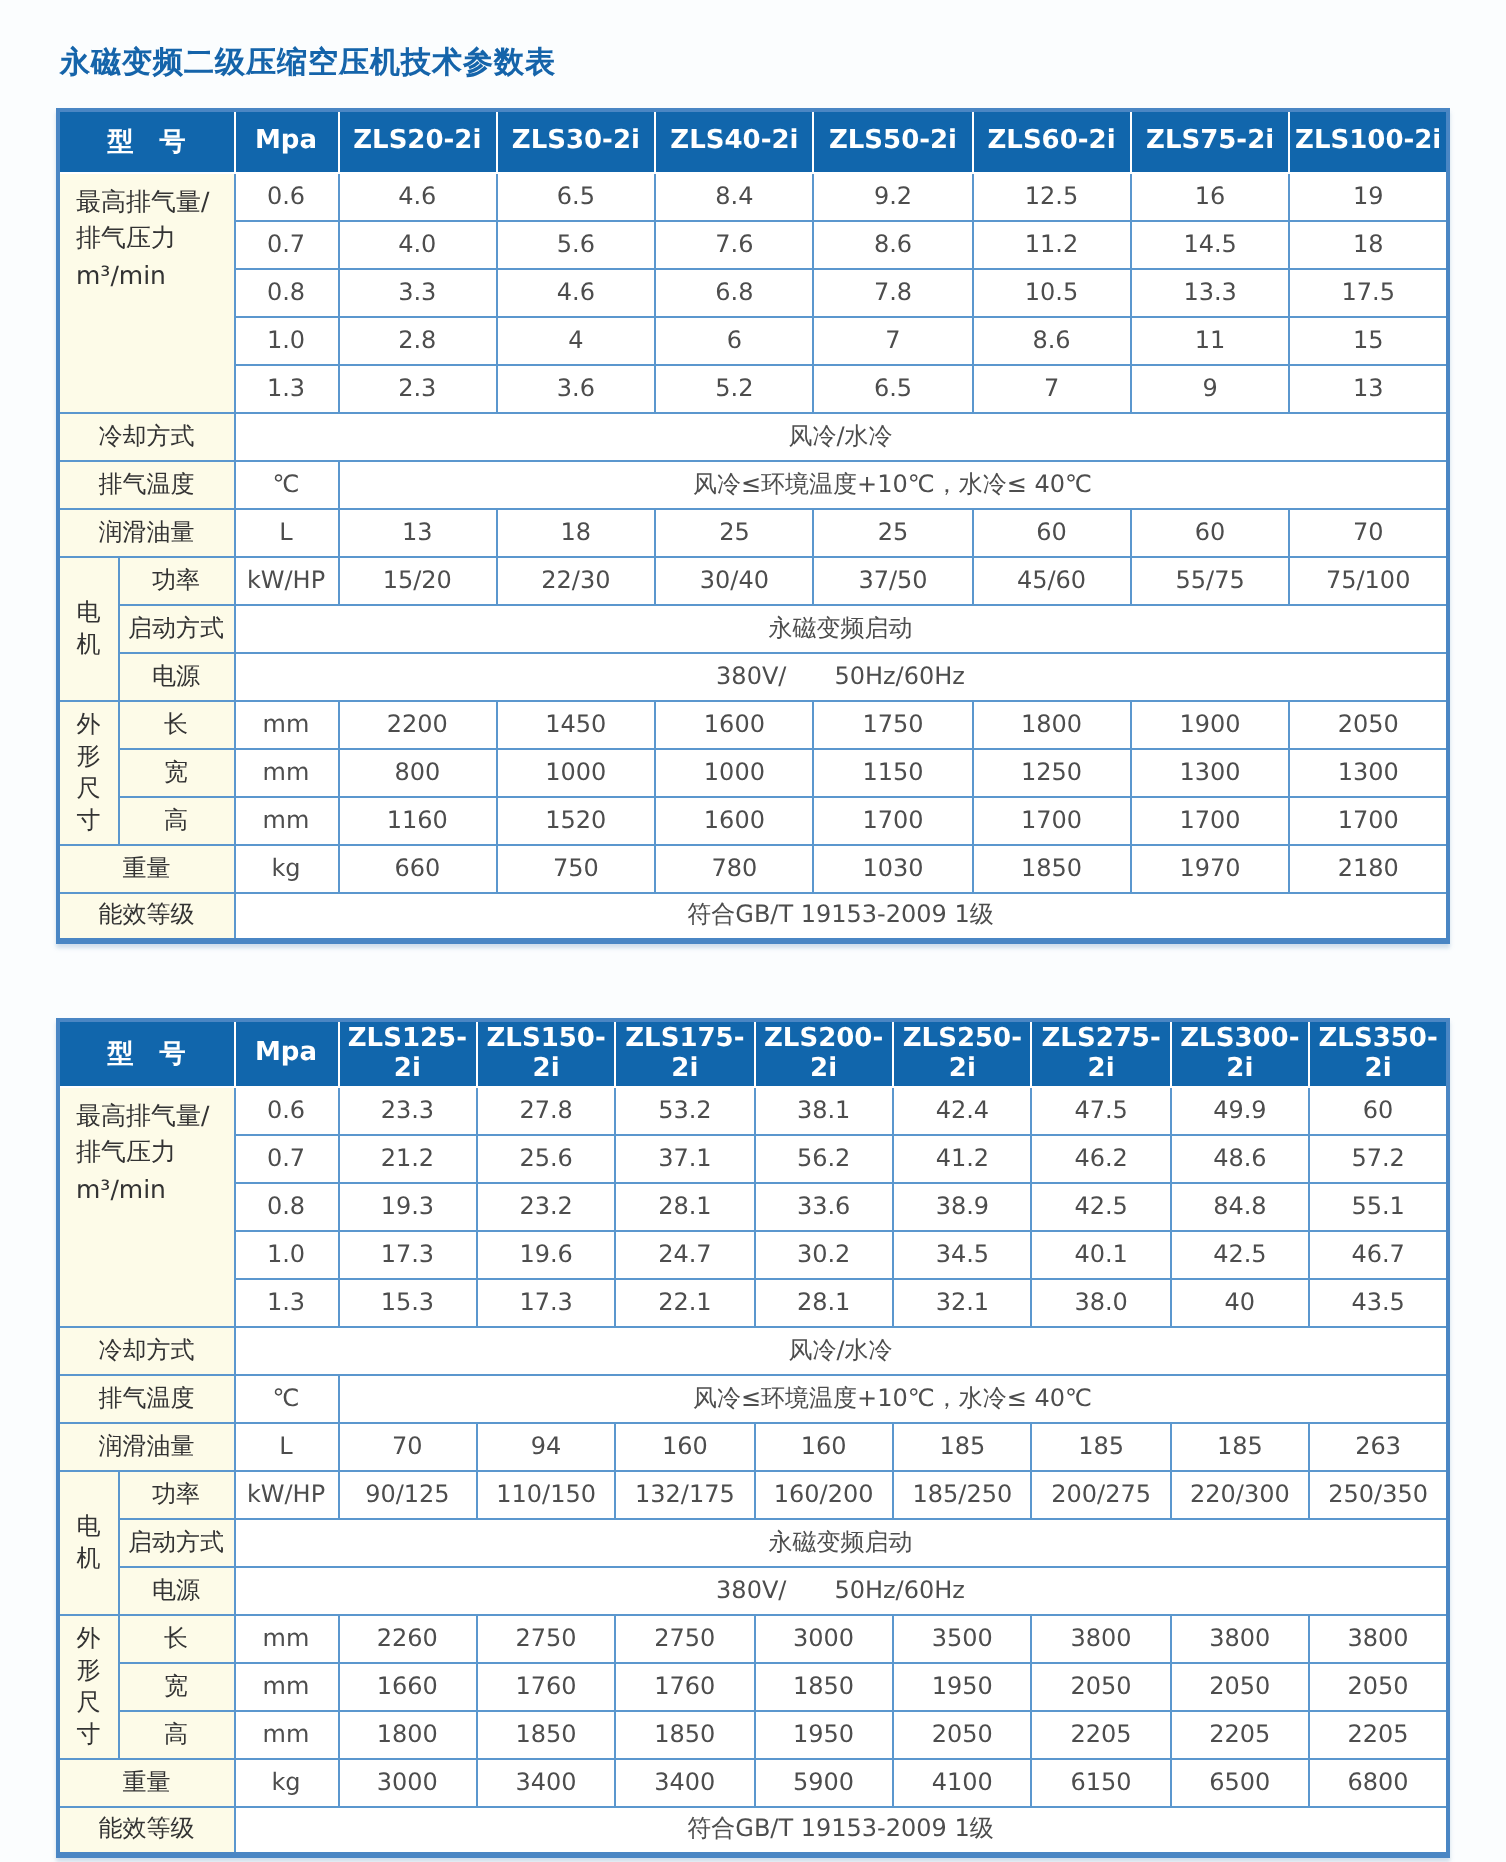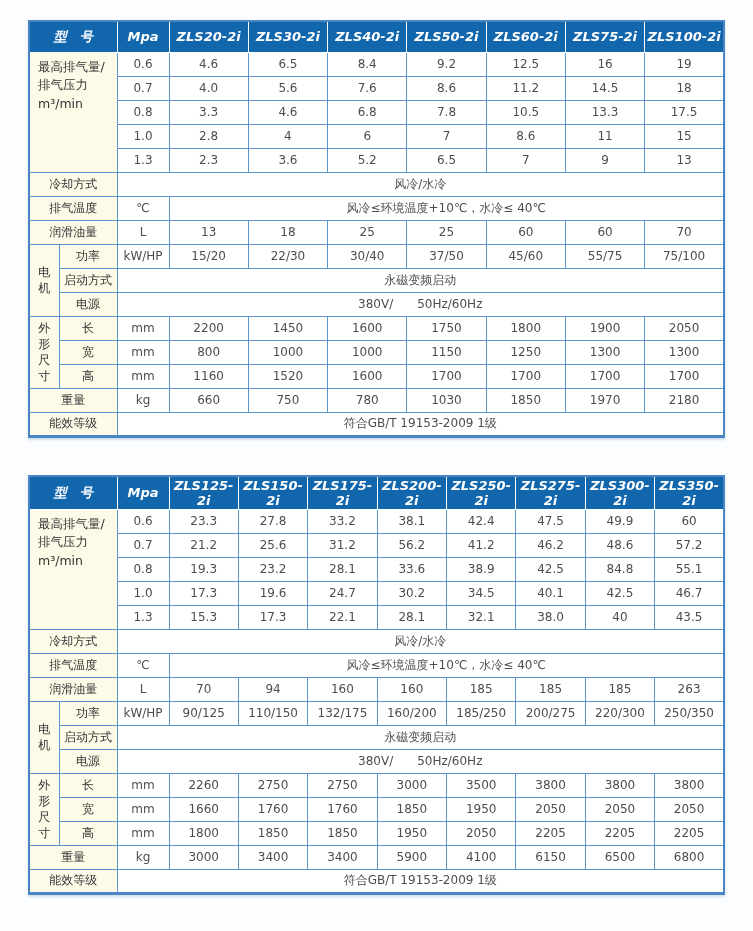--- a/index.html
+++ b/index.html
@@ -40,21 +40,21 @@
   }
   table.spec th, table.spec td{
     border:1px solid var(--line);
     font-size:12px;
     font-weight:normal;
     text-align:center;
     vertical-align:middle;
     padding:1px 2px;
     overflow:hidden;
   }
-  table.spec thead tr{height:31px;font-style:italic;}
+  table.spec thead tr{height:31px;}
   table.spec tbody tr{height:24px;}
   table.spec th.hd{
     background:var(--hbg);
     color:#ffffff;
     font-weight:bold;
     font-size:13px;
     border:1px solid #ffffff;
   }
   table.spec tbody th{
     background:var(--lbg);
@@ -74,20 +74,21 @@
     white-space:pre-line;
     line-height:1.35;
     padding:0 !important;
   }
   .gap{height:37px;}
 </style>
 </head>
 <body>
 
 <div class="page">
+  <h1 class="title">永磁变频二级压缩空压机技术参数表</h1>
   <section id="table-mount-1">
       <table class="spec">
         <colgroup>
           <col style="width: 30px;">
           <col style="width: 58px;">
           <col style="width: 52px;">
           <col>
           <col>
           <col>
           <col>
@@ -289,32 +290,32 @@
           </tr>
         </thead>
         <tbody>
           <tr>
             <th colspan="2" rowspan="5" class="group-label">最高排气量/
 排气压力
 m³/min</th>
             <td>0.6</td>
             <td>23.3</td>
             <td>27.8</td>
-            <td>33.2</td>
+            <td>53.2</td>
             <td>38.1</td>
             <td>42.4</td>
             <td>47.5</td>
             <td>49.9</td>
             <td>60</td>
           </tr>
           <tr>
             <td>0.7</td>
             <td>21.2</td>
             <td>25.6</td>
-            <td>31.2</td>
+            <td>37.1</td>
             <td>56.2</td>
             <td>41.2</td>
             <td>46.2</td>
             <td>48.6</td>
             <td>57.2</td>
           </tr>
           <tr>
             <td>0.8</td>
             <td>19.3</td>
             <td>23.2</td>

